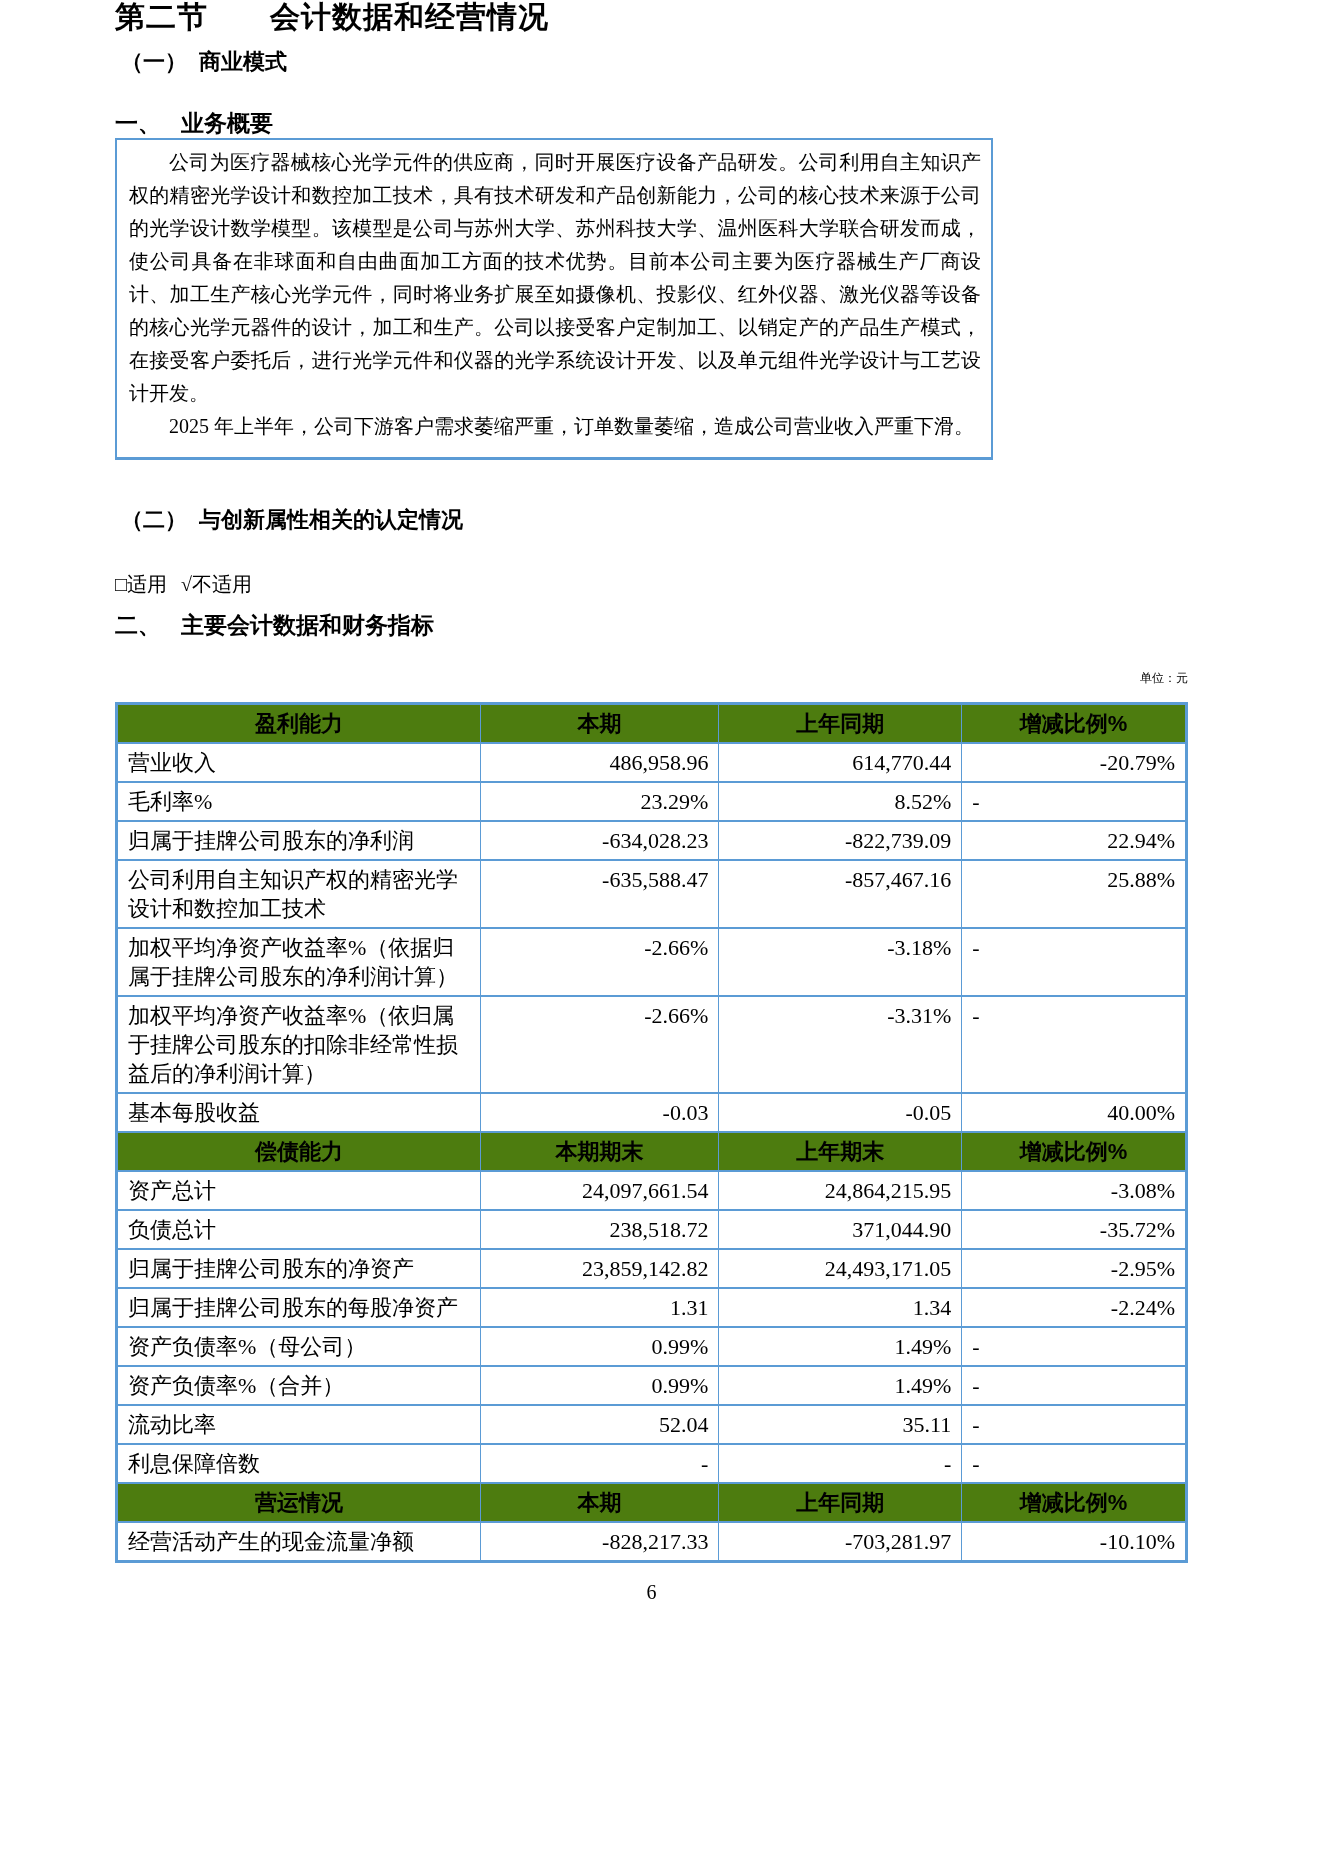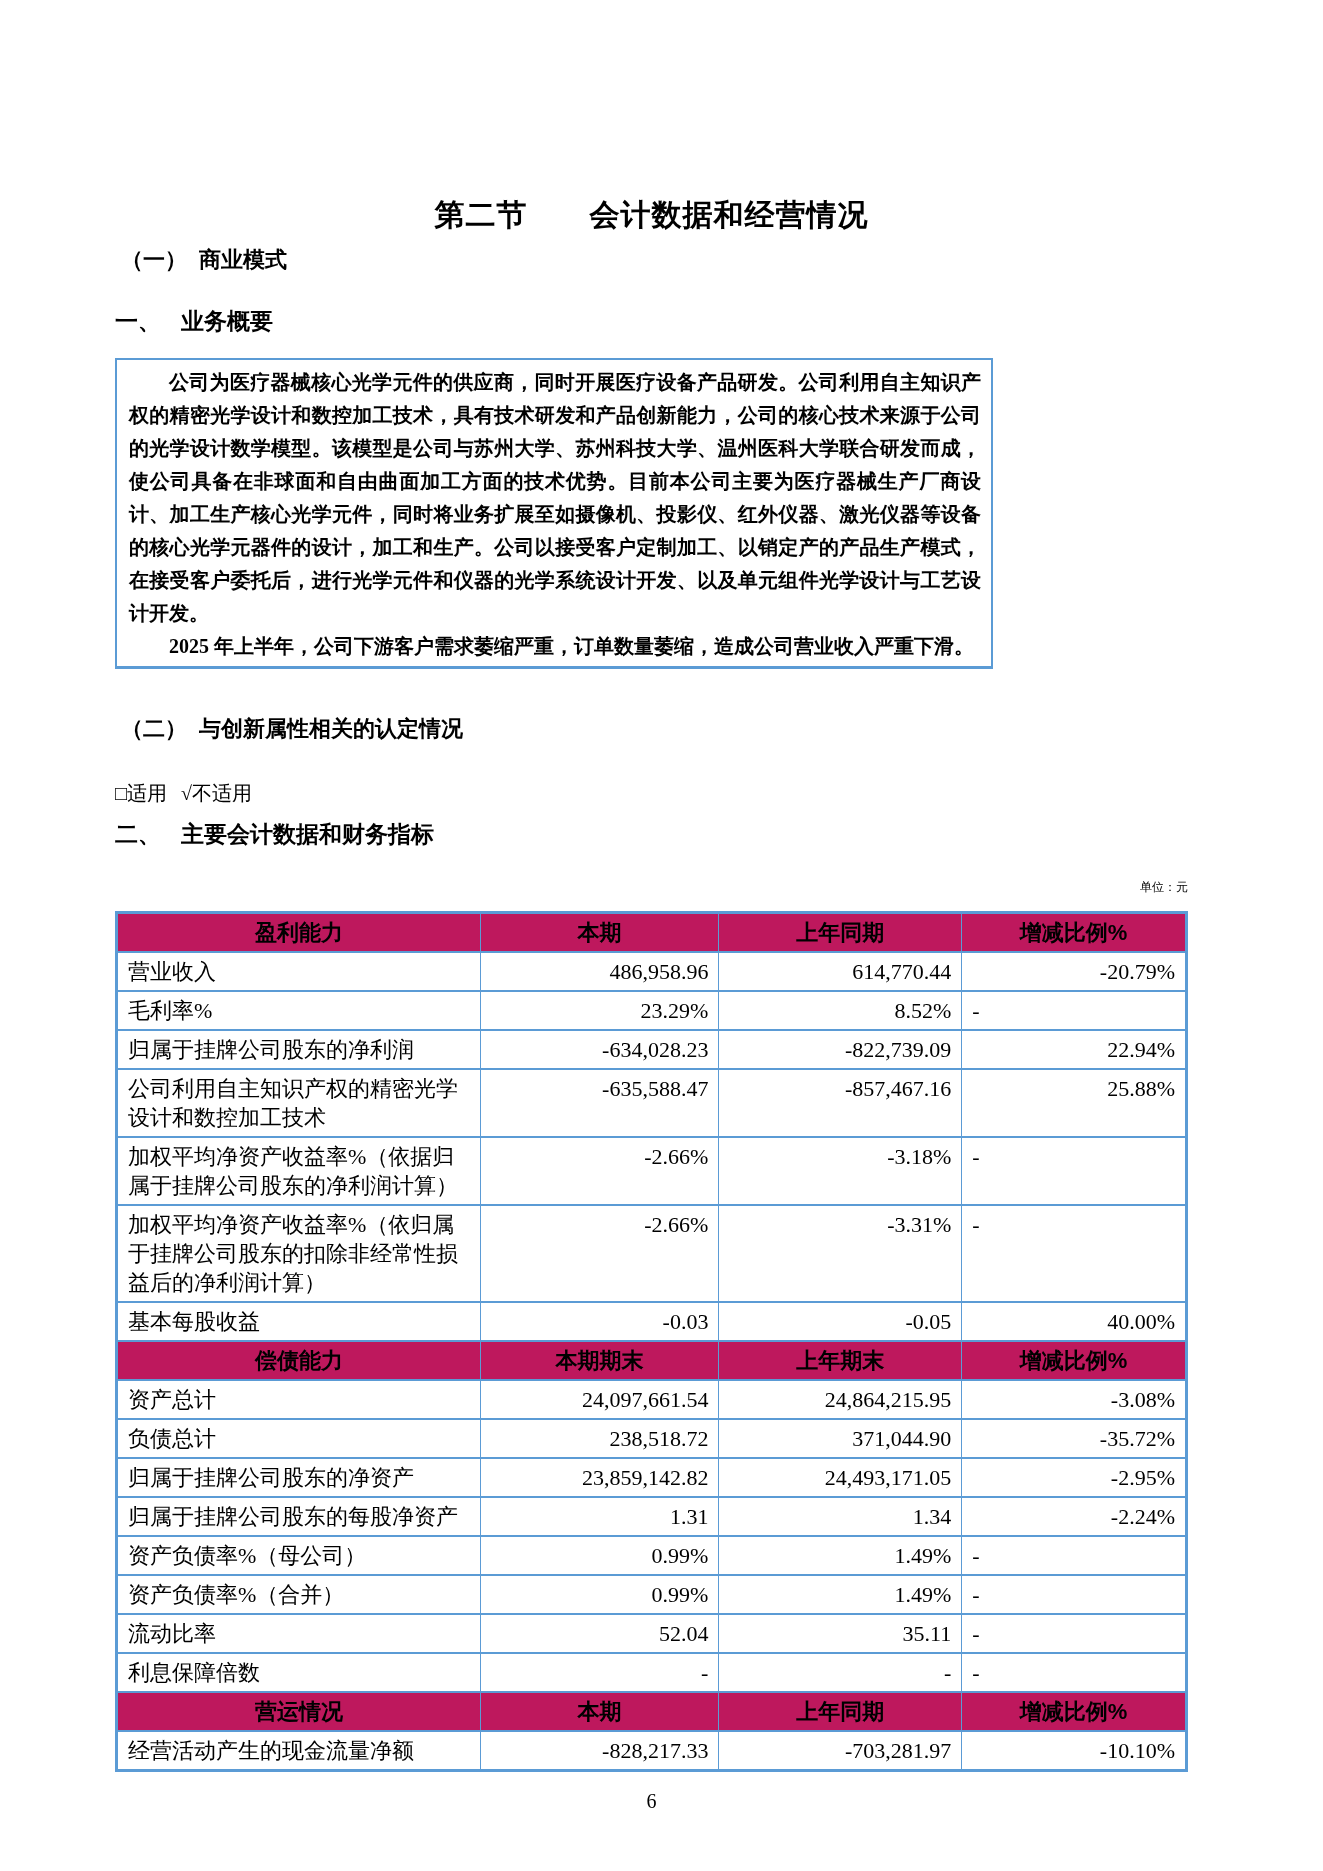--- a/index.html
+++ b/index.html
@@ -8,22 +8,21 @@
     position:relative;
     width:1323px; height:1871px;
     background:#ffffff;
     color:#000;
     font-family:"Liberation Serif","DejaVu Serif",serif;
     overflow:hidden;
   }
   .content { margin-left:115px; margin-right:135px; }
 
   .doc-title {
-    padding-top:198px;
-    text-align:center;
+    text-align:left;
     font-family:"Liberation Sans","DejaVu Sans",sans-serif;
     font-weight:bold;
     font-size:30px;
     line-height:34px;
     letter-spacing:1px;
   }
 
   .h-row {
     font-family:"Liberation Sans","DejaVu Sans",sans-serif;
     font-weight:bold;
@@ -31,29 +30,27 @@
   .h-l1 { font-size:23px; line-height:30px; }
   .h-l2 { font-size:22px; line-height:28px; padding-left:6px; }
   .h-overview   { margin-top:32px; }
   .h-model      { margin-top:14px; }
   .h-innovation { margin-top:46px; }
   .h-indicators { margin-top:12px; }
   .hlabel { display:inline-block; min-width:66px; }
   .h-l2 .hlabel { min-width:60px; margin-right:12px; }
 
   .text-box {
-    margin-top:22px;
     width:878px;
     border:2px solid #5B9BD5;
     border-bottom-width:3px;
-    padding:6px 10px 3px 12px;
+    padding:6px 10px 14px 12px;
     font-size:20px;
     line-height:33px;
     text-align:justify;
-    font-weight:bold;
   }
   .text-box p { text-indent:40px; }
 
   .applicability { margin-top:36px; font-size:20px; line-height:28px; }
   .applicability .opt { margin-right:14px; }
 
   .unit-label { margin-top:24px; text-align:right; font-size:12px; line-height:28px; }
 
   table.fin {
     margin-top:10px;
@@ -68,21 +65,21 @@
   table.fin th, table.fin td {
     border:1px solid #5B9BD5;
     border-top-width:2px;
     border-bottom-width:2px;
     font-size:22px;
     line-height:29px;
     padding:4px 10px;
     vertical-align:top;
   }
   table.fin th {
-    background:#be185d;
+    background:#4d7c0f;
     font-family:"Liberation Sans","DejaVu Sans",sans-serif;
     font-weight:bold;
     text-align:center;
   }
   td.c-label { text-align:left; }
   td.c-num   { text-align:right; }
   td.c-dash  { text-align:left; }
 
   .page-number { margin-top:16px; text-align:center; font-size:20px; line-height:26px; }
 </style>

